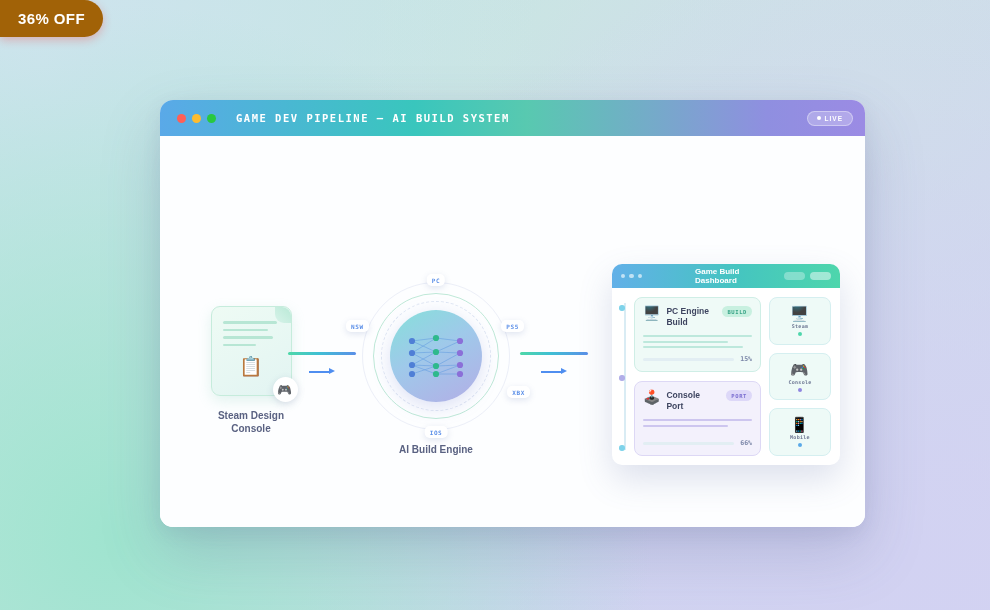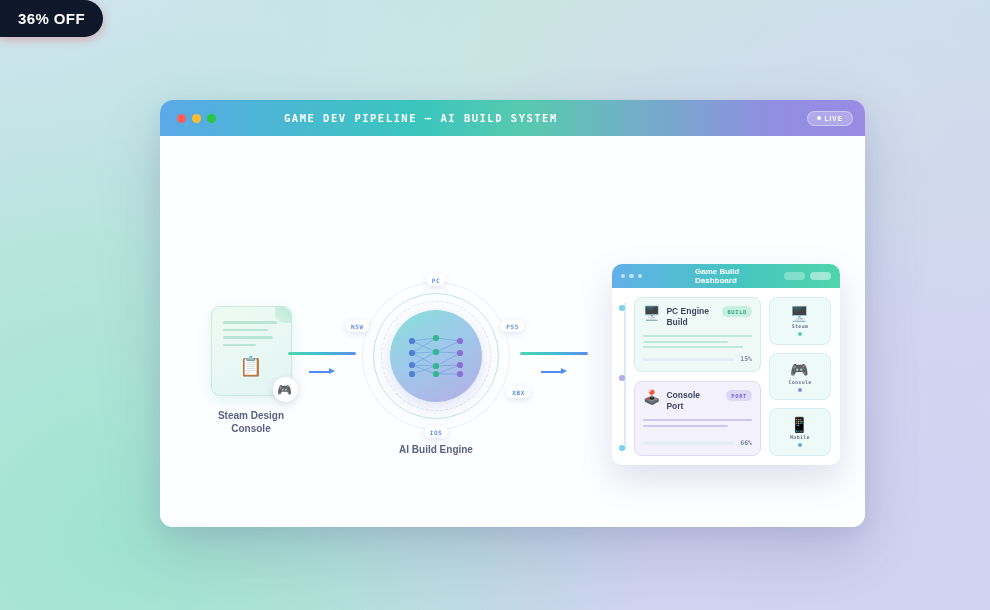--- a/index.html
+++ b/index.html
@@ -39,21 +39,20 @@
     border-radius: 13px;
     background: #fdfeff;
     box-shadow: 0 26px 60px rgba(80,90,140,.22), 0 6px 18px rgba(80,90,140,.10);
     overflow: hidden;
   }
   .titlebar {
     height: 36px;
     background: linear-gradient(90deg, #5aa9e8 0%, #39c6bd 36%, #58c9b0 52%, #8f8fe0 86%, #9b8be4 100%);
     display: flex; align-items: center;
     padding: 0 12px;
-    gap: 48px;
   }
   .tl-dots { display: flex; gap: 6px; margin-left: 5px; }
   .tl-dot { width: 9px; height: 9px; border-radius: 50%; }
   .tl-dot.r { background: #ff5f57; }
   .tl-dot.y { background: #febc2e; }
   .tl-dot.g { background: #28c840; }
   .win-title {
     margin-left: 20px;
     color: #ffffff;
     font-family: "DejaVu Sans Mono", monospace;
@@ -275,21 +274,21 @@
   .pt-icon { font-size: 15px; line-height: 1; }
   .pt-label {
     font-family: "DejaVu Sans Mono", monospace;
     font-size: 5px; font-weight: bold; color: #6d7793; letter-spacing: .3px;
   }
   .pt-dot { width: 4px; height: 4px; border-radius: 50%; margin-top: 1px; }
 </style>
 </head>
 <body>
 
-<div class="discount-badge" style="background: #0f172a;">36% OFF</div>
+<div class="discount-badge" style="background: #a16207;">36% OFF</div>
 
 <div class="window">
 
   <div class="titlebar">
     <div class="tl-dots">
       <span class="tl-dot r"></span>
       <span class="tl-dot y"></span>
       <span class="tl-dot g"></span>
     </div>
     <div class="win-title">GAME DEV PIPELINE — AI BUILD SYSTEM</div>

